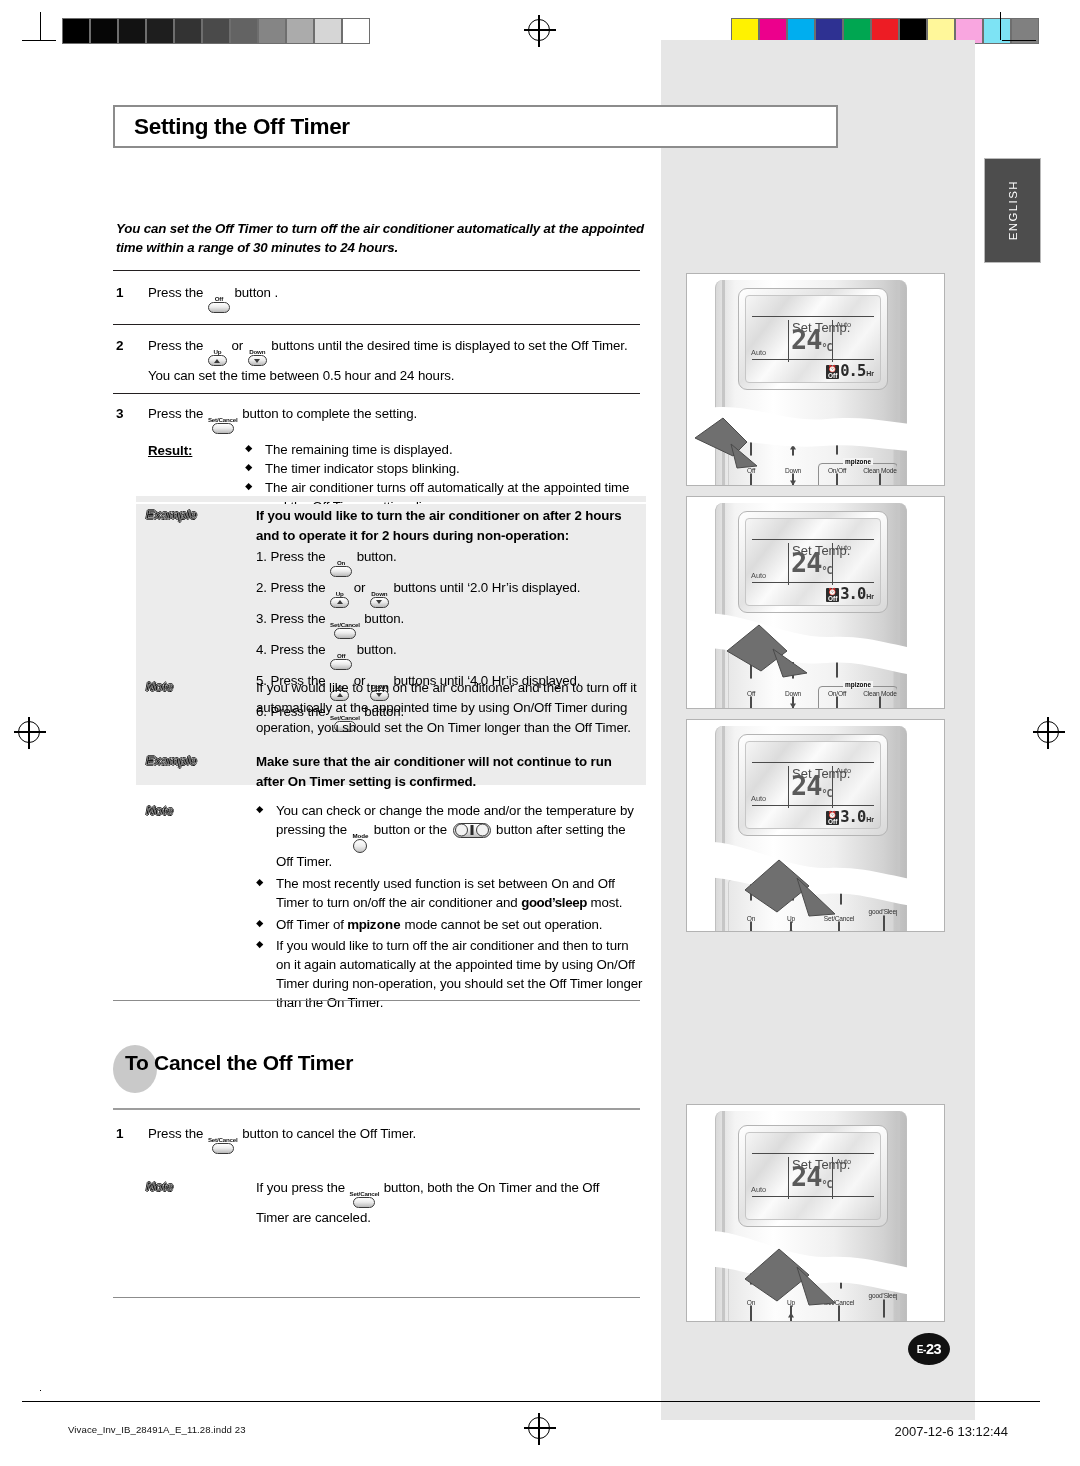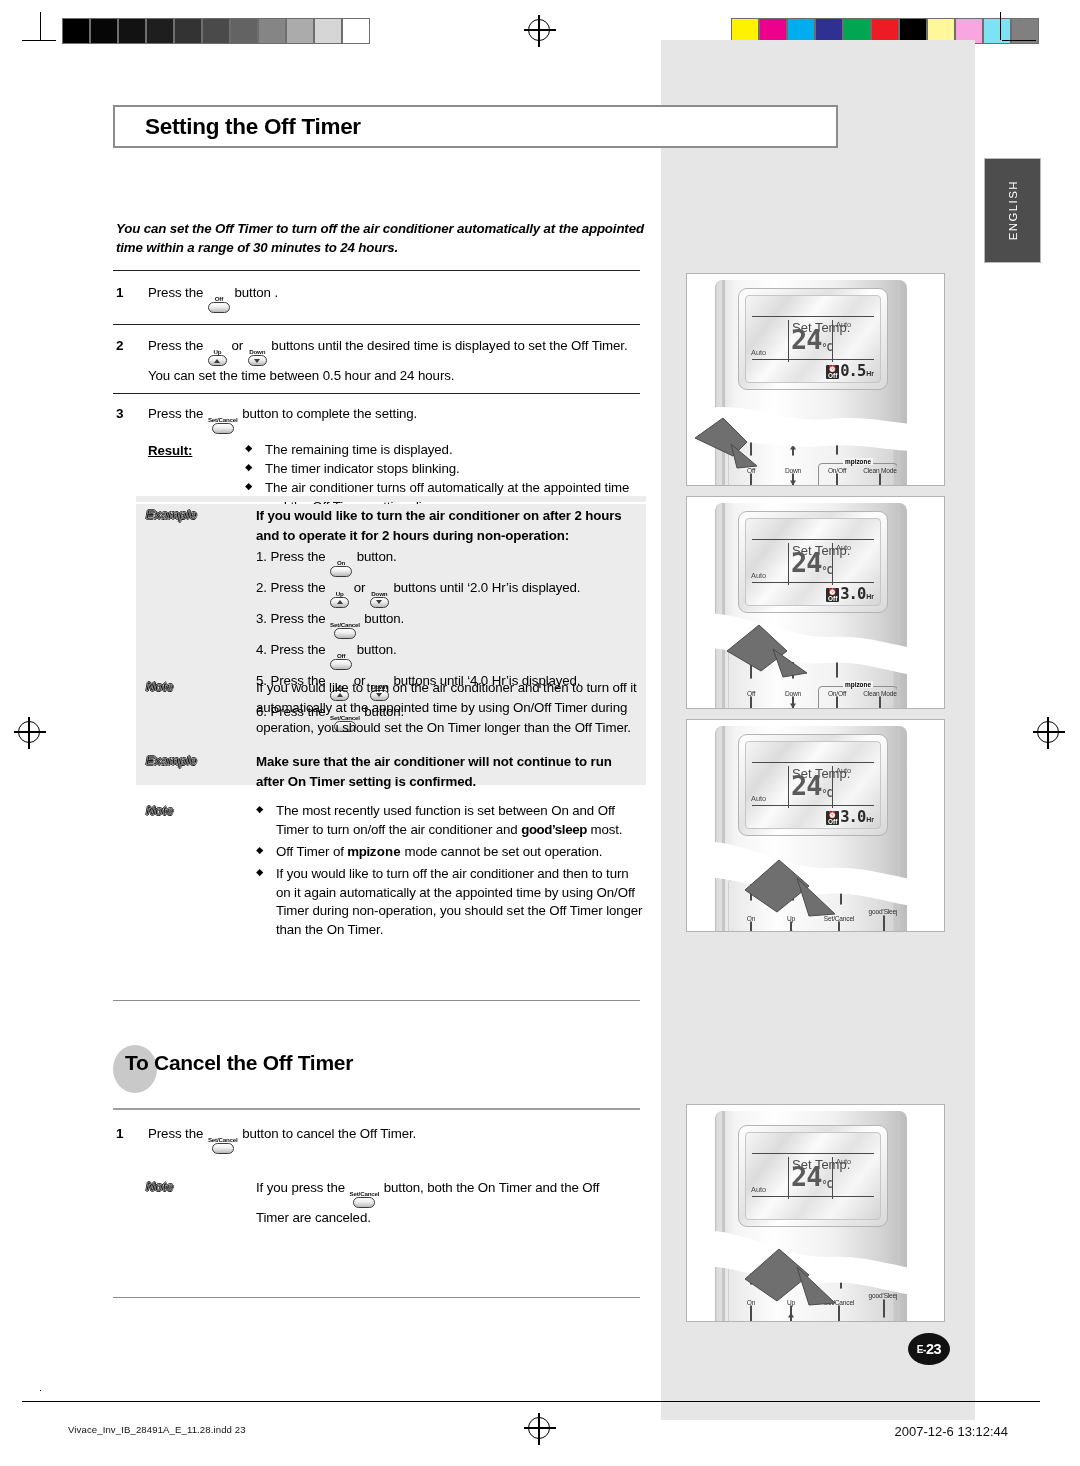--- a/index.html
+++ b/index.html
@@ -42,21 +42,21 @@
     color:#fff; font-size:11.5px; letter-spacing:1.4px;
     display:flex; align-items:center; justify-content:center;
   }
   .english-tab span {
     writing-mode:vertical-rl; transform:rotate(180deg);
   }
 
   .title-box {
     position:absolute; left:113px; top:105px; width:725px; height:43px;
     border:2px solid #8c8c8c; background:#fff;
-    display:flex; align-items:center; padding-left:30px;
+    display:flex; align-items:center; padding-left:19px;
   }
   .title-box h1 {
     margin:0; font-size:22.5px; font-weight:bold; letter-spacing:-0.3px;
   }
 
   .intro {
     position:absolute; left:116px; top:220px; width:530px;
     font-size:13.3px; font-style:italic; font-weight:bold;
     line-height:1.42; letter-spacing:-0.15px;
   }
@@ -452,20 +452,27 @@
 </div>
 
 <div class="blk" style="left:146px;top:752px;width:495px;">
   <span class="tag">Example</span>
   <span class="body bold">Make sure that the air conditioner will not continue to run after On Timer setting is confirmed.</span>
 </div>
 
 <div class="blk" style="left:146px;top:802px;width:500px;">
   <span class="tag">Note</span>
   <div class="bullets">
+    <div class="bul">
+      <span>You can check or change the mode and/or the temperature by pressing the</span>
+      <span class="btn-round"><span class="cap">Mode</span><span class="circ"></span></span>
+      <span>button or the</span>
+      <span class="btn-temp"><span class="bar"></span></span>
+      <span>button after setting the Off Timer.</span>
+    </div>
     <div class="bul">
       <span>The most recently used function is set between On and Off Timer to turn on/off the air conditioner and</span>
       <span class="gs">good’sleep</span>
       <span>most.</span>
     </div>
     <div class="bul">
       <span>Off Timer of</span>
       <span class="mpi-logo"><span>mpi</span><span class="zone">zone</span></span>
       <span>mode cannot be set out operation.</span>
     </div>

